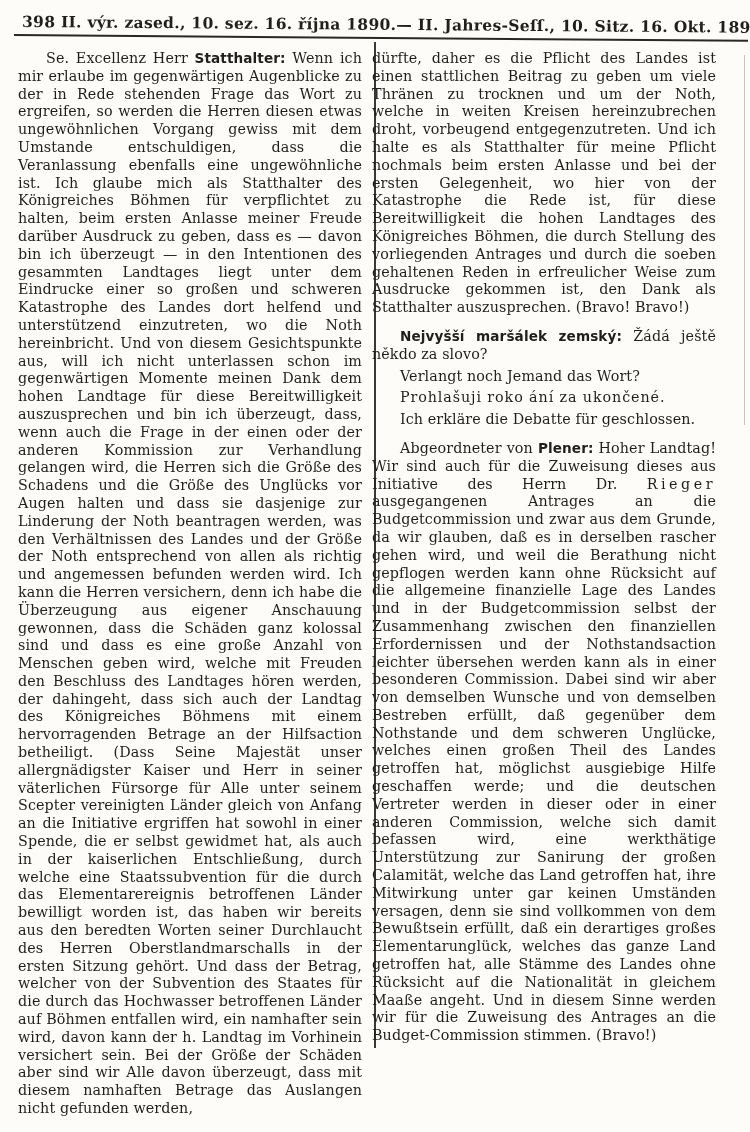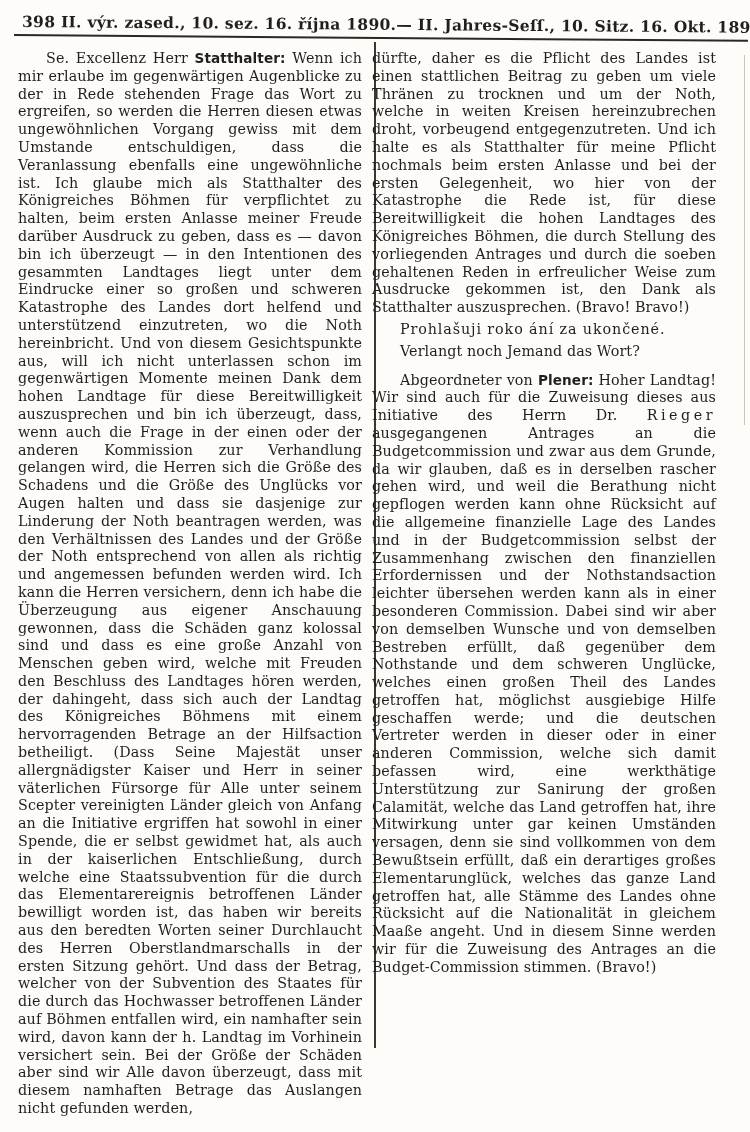--- a/index.html
+++ b/index.html
@@ -64,20 +64,22 @@
   <div class="col col-left">
     <p class="para indent"><span>Se. Excellenz Herr </span><span class="bold-sans">Statthalter:</span><span> Wenn ich mir erlaube im gegenwärtigen Augenblicke zu der in Rede stehenden Frage das Wort zu ergreifen, so werden die Herren diesen etwas ungewöhnlichen Vorgang gewiss mit dem Umstande entschuldigen, dass die Veranlassung ebenfalls eine ungewöhnliche ist. Ich glaube mich als Statthalter des Königreiches Böhmen für verpflichtet zu halten, beim ersten Anlasse meiner Freude darüber Ausdruck zu geben, dass es — davon bin ich überzeugt — in den Intentionen des gesammten Landtages liegt unter dem Eindrucke einer so großen und schweren Katastrophe des Landes dort helfend und unterstützend einzutreten, wo die Noth hereinbricht. Und von diesem Gesichtspunkte aus, will ich nicht unterlassen schon im gegenwärtigen Momente meinen Dank dem hohen Landtage für diese Bereitwilligkeit auszusprechen und bin ich überzeugt, dass, wenn auch die Frage in der einen oder der anderen Kommission zur Verhandlung gelangen wird, die Herren sich die Größe des Schadens und die Größe des Unglücks vor Augen halten und dass sie dasjenige zur Linderung der Noth beantragen werden, was den Verhältnissen des Landes und der Größe der Noth entsprechend von allen als richtig und angemessen befunden werden wird. Ich kann die Herren versichern, denn ich habe die Überzeugung aus eigener Anschauung gewonnen, dass die Schäden ganz kolossal sind und dass es eine große Anzahl von Menschen geben wird, welche mit Freuden den Beschluss des Landtages hören werden, der dahingeht, dass sich auch der Landtag des Königreiches Böhmens mit einem hervorragenden Betrage an der Hilfsaction betheiligt. (Dass Seine Majestät unser allergnädigster Kaiser und Herr in seiner väterlichen Fürsorge für Alle unter seinem Scepter vereinigten Länder gleich von Anfang an die Initiative ergriffen hat sowohl in einer Spende, die er selbst gewidmet hat, als auch in der kaiserlichen Entschließung, durch welche eine Staatssubvention für die durch das Elementarereignis betroffenen Länder bewilligt worden ist, das haben wir bereits aus den beredten Worten seiner Durchlaucht des Herren Oberstlandmarschalls in der ersten Sitzung gehört. Und dass der Betrag, welcher von der Subvention des Staates für die durch das Hochwasser betroffenen Länder auf Böhmen entfallen wird, ein namhafter sein wird, davon kann der h. Landtag im Vorhinein versichert sein. Bei der Größe der Schäden aber sind wir Alle davon überzeugt, dass mit diesem namhaften Betrage das Auslangen nicht gefunden werden,</span></p>
   </div>
 
   <div class="divider"></div>
   <div class="edge-artifact"></div>
 
   <div class="col col-right">
     <p class="para">dürfte, daher es die Pflicht des Landes ist einen stattlichen Beitrag zu geben um viele Thränen zu trocknen und um der Noth, welche in weiten Kreisen hereinzubrechen droht, vorbeugend entgegenzutreten. Und ich halte es als Statthalter für meine Pflicht nochmals beim ersten Anlasse und bei der ersten Gelegenheit, wo hier von der Katastrophe die Rede ist, für diese Bereitwilligkeit die hohen Landtages des Königreiches Böhmen, die durch Stellung des vorliegenden Antrages und durch die soeben gehaltenen Reden in erfreulicher Weise zum Ausdrucke gekommen ist, den Dank als Statthalter auszusprechen. (Bravo! Bravo!)</p>
 
+    <p class="para indent gap-before"><span class="bold-sans">Nejvyšší maršálek zemský:</span><span> Žádá ještě někdo za slovo?</span></p>
 
+    <p class="para indent">Verlangt noch Jemand das Wort?</p>
     <p class="para indent antiqua-spaced">Prohlašuji roko ání za ukončené.</p>
-    <p class="para indent">Verlangt noch Jemand das Wort?</p>
+    <p class="para indent">Ich erkläre die Debatte für geschlossen.</p>
 
     <p class="para indent gap-before"><span>Abgeordneter von </span><span class="bold-sans">Plener:</span><span> Hoher Landtag! Wir sind auch für die Zuweisung dieses aus Initiative des Herrn Dr. </span><span class="spaced-name">Rieger</span><span> ausgegangenen Antrages an die Budgetcommission und zwar aus dem Grunde, da wir glauben, daß es in derselben rascher gehen wird, und weil die Berathung nicht gepflogen werden kann ohne Rücksicht auf die allgemeine finanzielle Lage des Landes und in der Budgetcommission selbst der Zusammenhang zwischen den finanziellen Erfordernissen und der Nothstandsaction leichter übersehen werden kann als in einer besonderen Commission. Dabei sind wir aber von demselben Wunsche und von demselben Bestreben erfüllt, daß gegenüber dem Nothstande und dem schweren Unglücke, welches einen großen Theil des Landes getroffen hat, möglichst ausgiebige Hilfe geschaffen werde; und die deutschen Vertreter werden in dieser oder in einer anderen Commission, welche sich damit befassen wird, eine werkthätige Unterstützung zur Sanirung der großen Calamität, welche das Land getroffen hat, ihre Mitwirkung unter gar keinen Umständen versagen, denn sie sind vollkommen von dem Bewußtsein erfüllt, daß ein derartiges großes Elementarunglück, welches das ganze Land getroffen hat, alle Stämme des Landes ohne Rücksicht auf die Nationalität in gleichem Maaße angeht. Und in diesem Sinne werden wir für die Zuweisung des Antrages an die Budget-Commission stimmen.  (Bravo!)</span></p>
   </div>
 
 </div>
 
 </body></html>

